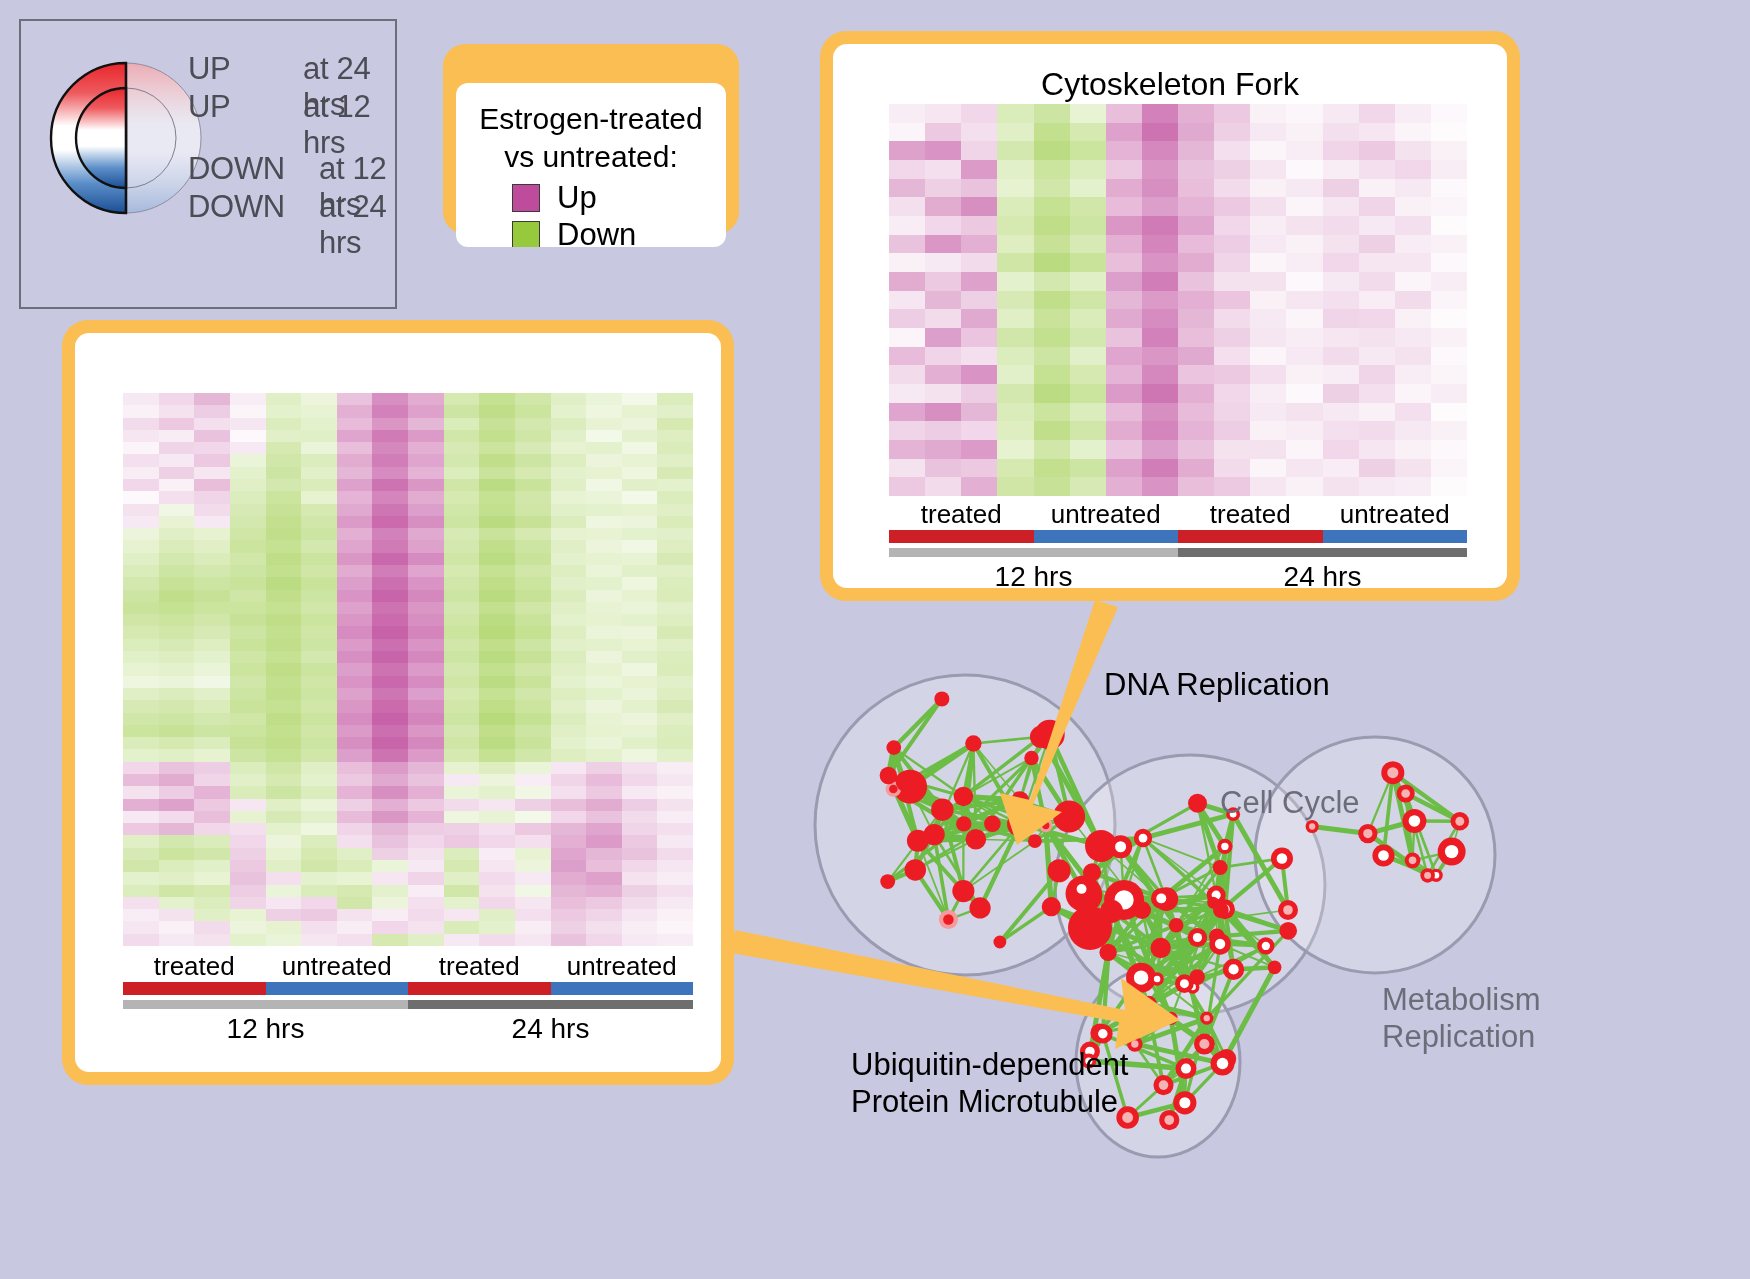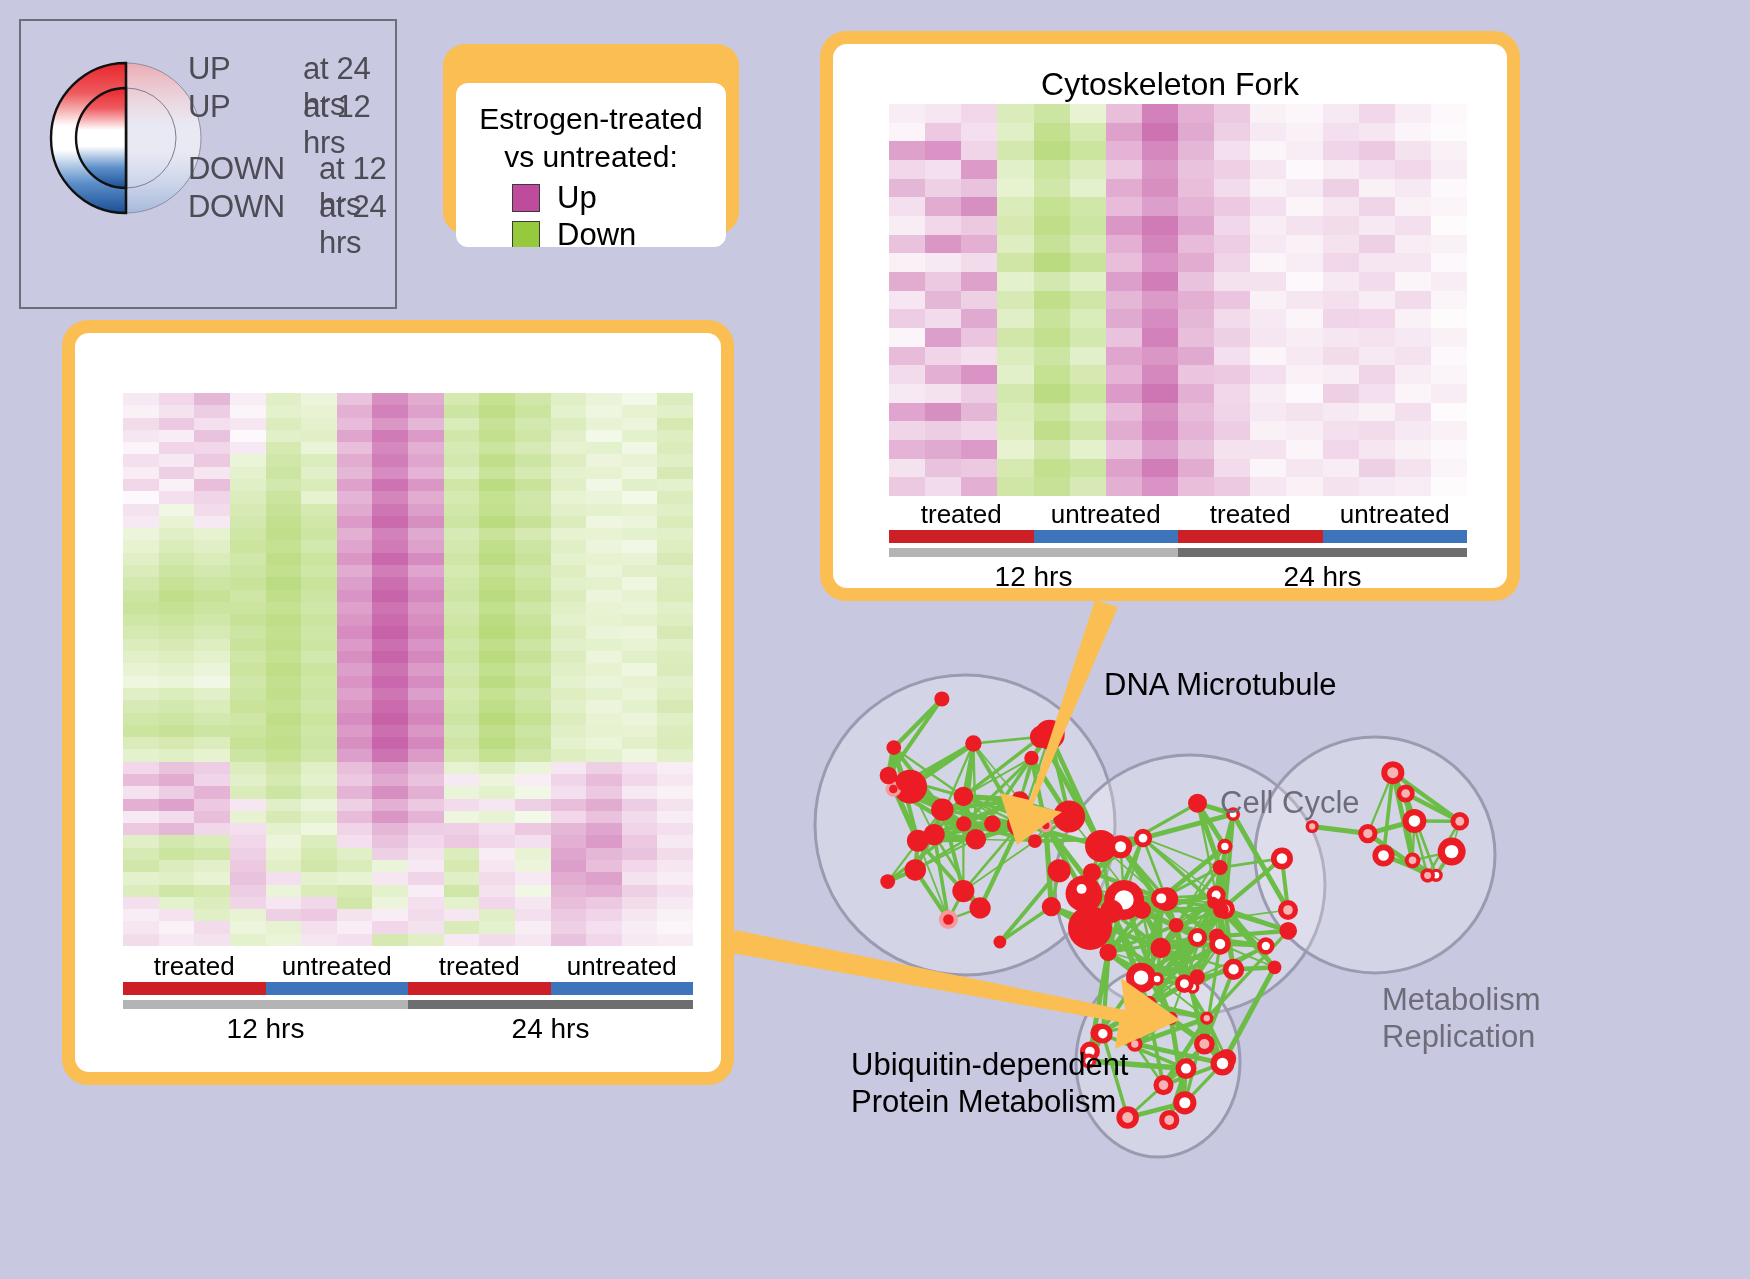--- a/index.html
+++ b/index.html
@@ -1733,24 +1733,24 @@
       </svg>
   </div>
 
   <svg class="arrow-svg">
 
     <path d="M1095,600 L1030,800 L1000,793 L1017,845 L1062,812 L1033,805 L1118,607 Z" fill="#fbbe53"></path>
 
     <path d="M735,930 L1125,1010 L1121,978 L1180,1020 L1115,1049 L1119,1022 L731,953 Z" fill="#fbbe53"></path>
   </svg>
 
-  <div class="clabel" id="lbl-dna">DNA Microtubule</div>
+  <div class="clabel" id="lbl-dna">DNA Replication</div>
   <div class="clabel" id="lbl-cc">Cell Cycle</div>
   <div class="clabel" id="lbl-mt">
     <div>Metabolism</div>
     <div>Replication</div>
   </div>
   <div class="clabel" id="lbl-ub">
     <div>Ubiquitin-dependent</div>
-    <div>Protein Metabolism</div>
+    <div>Protein Microtubule</div>
   </div>
 
 </div>
 
 </body></html>

